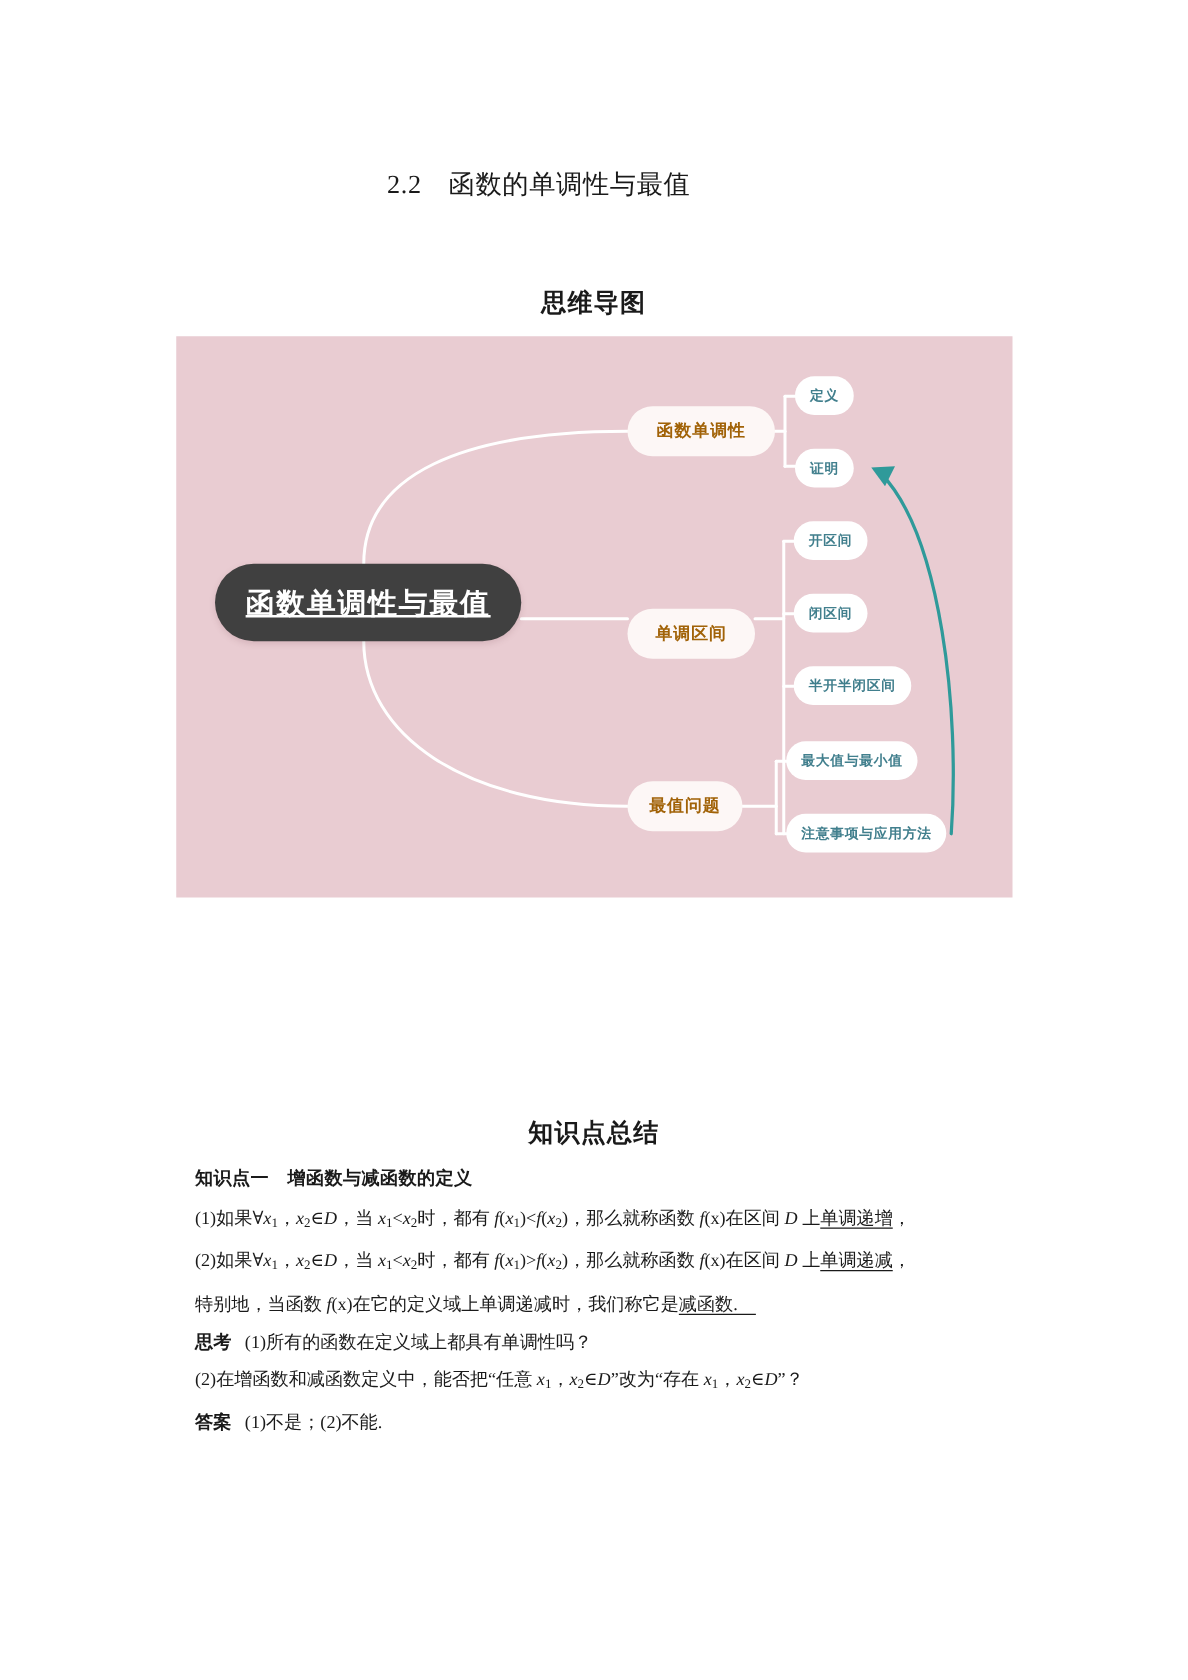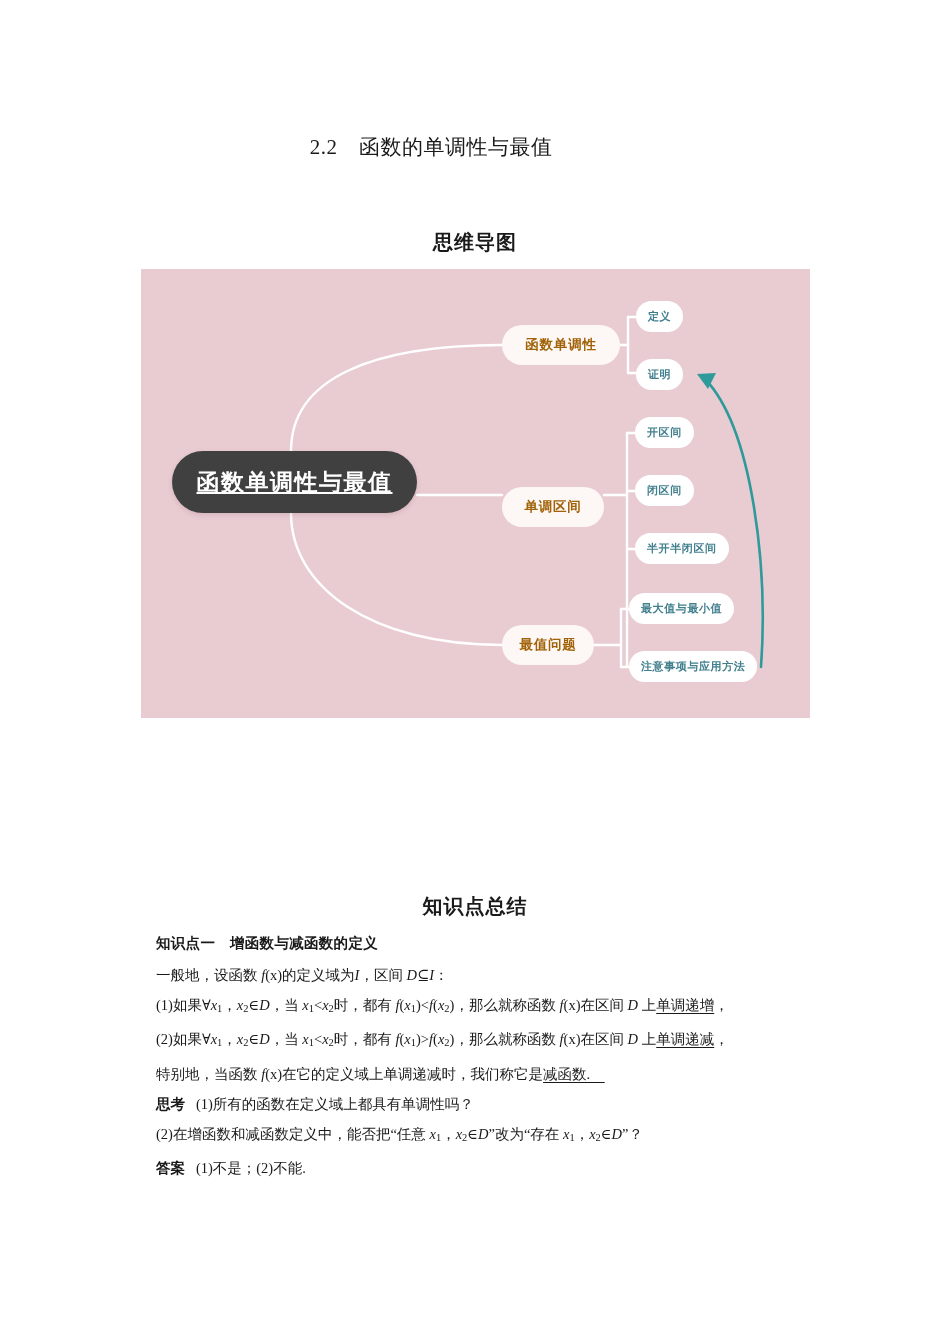--- a/index.html
+++ b/index.html
@@ -184,21 +184,20 @@
   <div class="node node-leaf l6">最大值与最小值</div>
   <div class="node node-leaf l7">注意事项与应用方法</div>
 </div>
 
 <div class="section-heading summary-h">知识点总结</div>
 
 <div class="kp kp-title">知识点一　增函数与减函数的定义</div>
 
 <div class="kp kp-body">
 
-  <div class="kp-line"><span>一般地，设函数 </span><i class="v">f</i><span>(x)的定义域为</span><i class="v">I</i><span>，区间 </span><i class="v">D</i><span>⊆</span><i class="v">I</i><span>：</span></div>
 
   <div class="kp-line"><span>(1)如果∀</span><i class="v">x</i><sub>1</sub><span>，</span><i class="v">x</i><sub>2</sub><span>∈</span><i class="v">D</i><span>，当 </span><i class="v">x</i><sub>1</sub><span>&lt;</span><i class="v">x</i><sub>2</sub><span>时，都有 </span><i class="v">f</i><span>(</span><i class="v">x</i><sub>1</sub><span>)</span><span>&lt;</span><i class="v">f</i><span>(</span><i class="v">x</i><sub>2</sub><span>)</span><span>，那么就称函数 </span><i class="v">f</i><span>(x)在区间 </span><i class="v">D</i><span> 上</span><span class="u">单调递增</span><span>，</span></div>
 
 
   <div class="kp-line"><span>(2)如果∀</span><i class="v">x</i><sub>1</sub><span>，</span><i class="v">x</i><sub>2</sub><span>∈</span><i class="v">D</i><span>，当 </span><i class="v">x</i><sub>1</sub><span>&lt;</span><i class="v">x</i><sub>2</sub><span>时，都有 </span><i class="v">f</i><span>(</span><i class="v">x</i><sub>1</sub><span>)</span><span>&gt;</span><i class="v">f</i><span>(</span><i class="v">x</i><sub>2</sub><span>)</span><span>，那么就称函数 </span><i class="v">f</i><span>(x)在区间 </span><i class="v">D</i><span> 上</span><span class="u">单调递减</span><span>，</span></div>
 
   <div class="kp-line"><span>特别地，当函数 </span><i class="v">f</i><span>(x)在它的定义域上单调递减时，我们称它是</span><span class="u">减函数.　</span></div>
 
   <div class="kp-line"><span class="lbl">思考</span>&nbsp;&nbsp;&nbsp;<span>(1)所有的函数在定义域上都具有单调性吗？</span></div>
 

